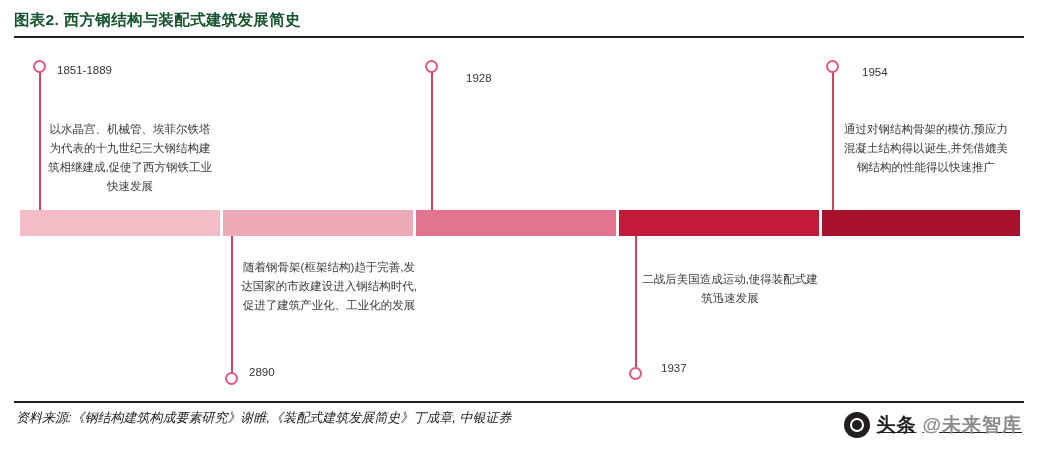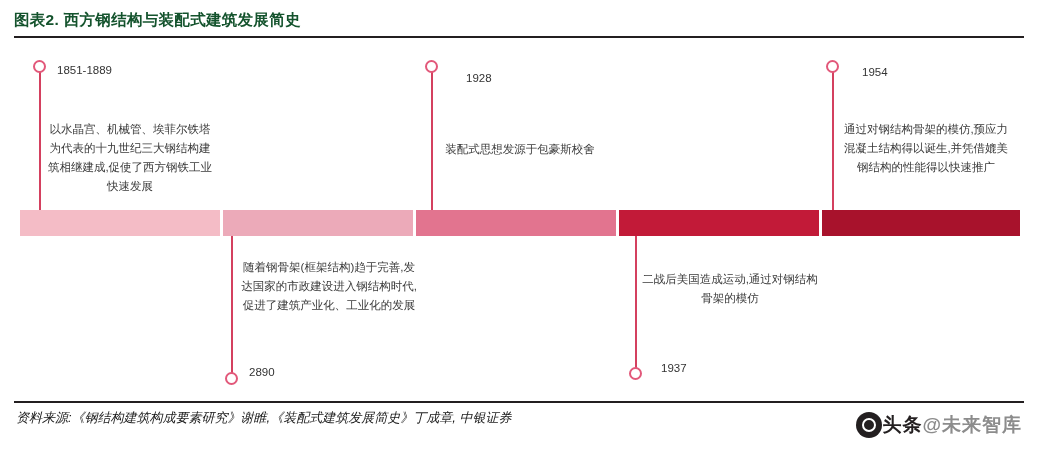--- a/index.html
+++ b/index.html
@@ -63,20 +63,22 @@
     white-space: nowrap;
     text-align: center;
   }
   
   #watermark {
     position: absolute;
     right: 16px;
     top: 412px;
     display: flex;
     align-items: center;
+    gap: 6px;
+    text-decoration: underline;
   }
   #wm-logo {
     width: 26px;
     height: 26px;
     border-radius: 50%;
     background: #231f20;
     position: relative;
     flex: 0 0 auto;
   }
   #wm-logo::before {
@@ -168,26 +170,25 @@
   <div class="blurb" style="left:44px;top:120px;width:172px;">以水晶宫、机械管、埃菲尔铁塔为代表的十九世纪三大钢结构建筑相继建成,促使了西方钢铁工业快速发展</div>
 
   <div class="stem" style="left:231px;top:236px;height:142px;"></div>
   <div class="dot" style="left:225px;top:372px;"></div>
   <div class="year" style="left:249px;top:366px;">2890</div>
   <div class="blurb" style="left:238px;top:258px;width:182px;">随着钢骨架(框架结构)趋于完善,发达国家的市政建设进入钢结构时代,促进了建筑产业化、工业化的发展</div>
 
   <div class="stem" style="left:431px;top:68px;height:142px;"></div>
   <div class="dot" style="left:425px;top:60px;"></div>
   <div class="year" style="left:466px;top:72px;">1928</div>
-  <div class="blurb" style="left:437px;top:140px;width:166px;">装配式思想发源于包豪斯校舍</div>
 
   <div class="stem" style="left:635px;top:236px;height:137px;"></div>
   <div class="dot" style="left:629px;top:367px;"></div>
   <div class="year" style="left:661px;top:362px;">1937</div>
-  <div class="blurb" style="left:642px;top:270px;width:176px;">二战后美国造成运动,通过对钢结构骨架的模仿</div>
+  <div class="blurb" style="left:642px;top:270px;width:176px;">二战后美国造成运动,使得装配式建筑迅速发展</div>
 
   <div class="stem" style="left:832px;top:68px;height:142px;"></div>
   <div class="dot" style="left:826px;top:60px;"></div>
   <div class="year" style="left:862px;top:66px;">1954</div>
   <div class="blurb" style="left:840px;top:120px;width:172px;">通过对钢结构骨架的模仿,预应力混凝土结构得以诞生,并凭借媲美钢结构的性能得以快速推广</div>
 
   <div id="source-rule"></div>
   <div id="source-text">资料来源:《钢结构建筑构成要素研究》谢睢,《装配式建筑发展简史》丁成章,  中银证券</div>
 
   <div id="watermark">

